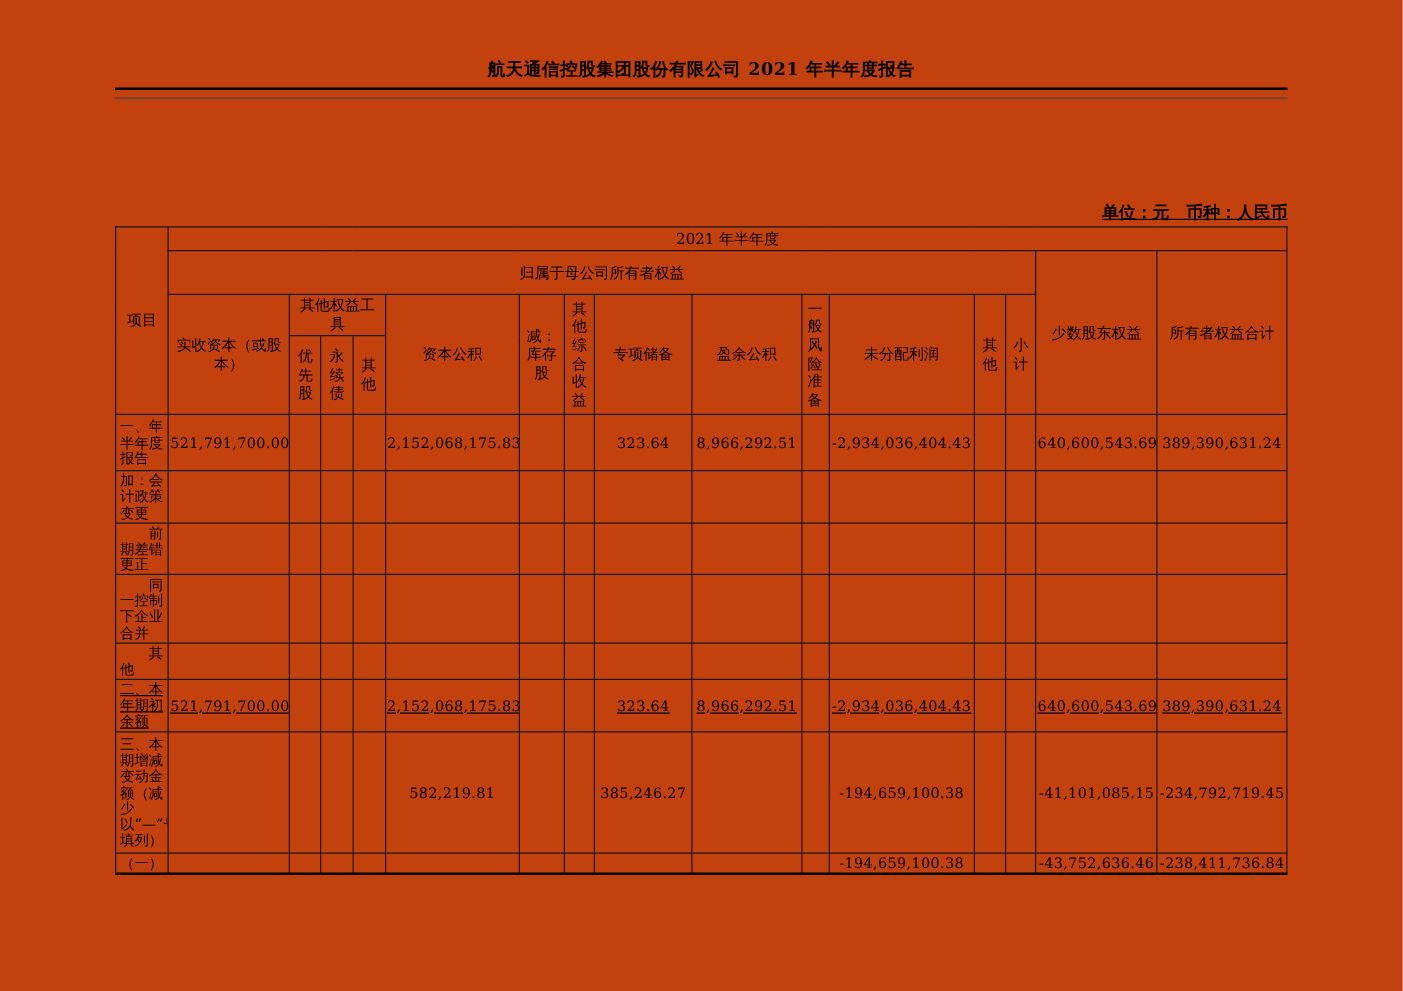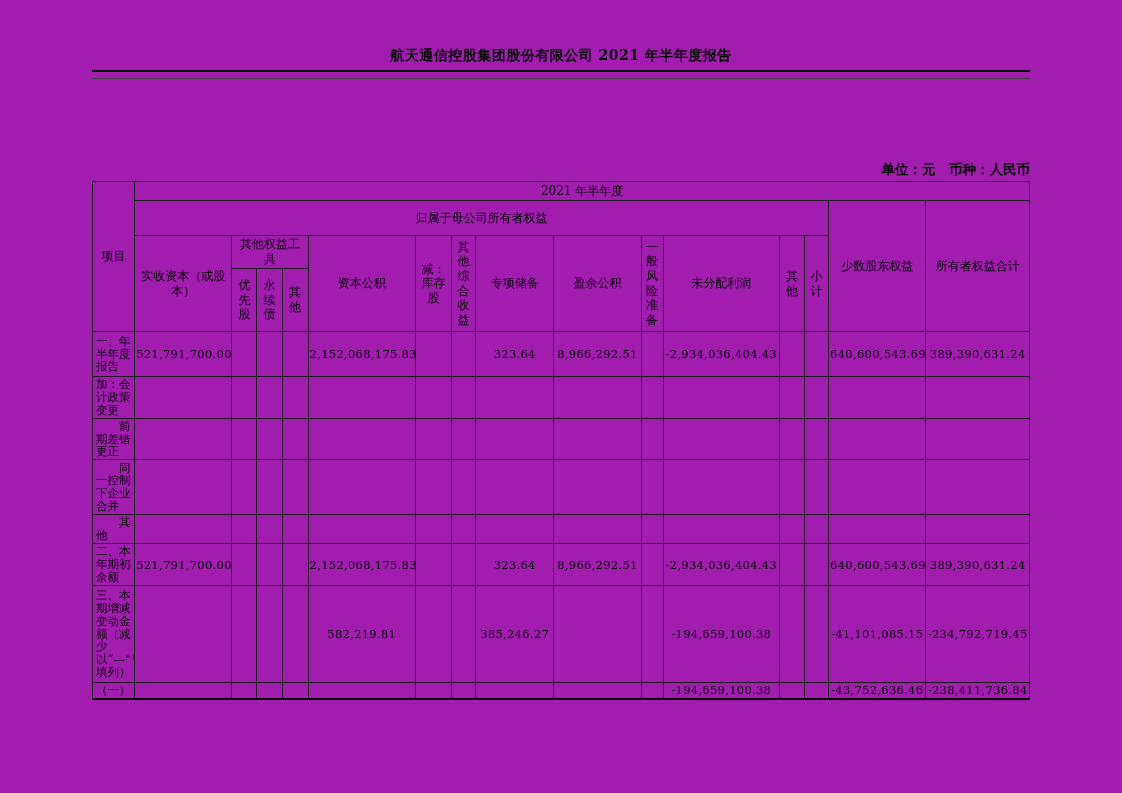--- a/index.html
+++ b/index.html
@@ -4,21 +4,21 @@
 <style>
   * { margin: 0; padding: 0; box-sizing: border-box; }
   html, body { background: #fff; }
   body {
     width: 1122px; height: 793px;
     font-family: "DejaVu Serif", "Liberation Serif", serif;
     color: #000;
     position: relative;
     overflow: hidden;
   }
-  .page { position: absolute; inset: 0; background: #a21caf; }
+  .page { position: absolute; inset: 0; background: #c2410c; }
 
   .running-head {
     position: absolute; top: 47px; left: 0; width: 100%;
     text-align: center; font-size: 14px; font-weight: 600;
     letter-spacing: 0.5px;
   }
   .rule-thick {
     position: absolute; top: 70px; left: 92px; width: 938px;
     height: 2px; background: #000;
   }
@@ -30,21 +30,21 @@
     position: absolute; top: 118px; left: 0; width: 100%;
     text-align: center; font-size: 16px; font-weight: bold;
     letter-spacing: 1px;
   }
   .doc-period {
     position: absolute; top: 146px; left: 0; width: 100%;
     text-align: center; font-size: 14px;
   }
   .unit-note {
     position: absolute; top: 161px; left: 92px; width: 938px;
-    text-align: right; font-size: 13.5px; font-weight: 600;
+    text-align: right; font-size: 13.5px; font-weight: 600; text-decoration: underline;
   }
 
   table.equity {
     position: absolute; top: 181px; left: 92px;
     width: 938px; table-layout: fixed;
     border-collapse: collapse;
     border: 1.5px solid #000;
     border-bottom-width: 2px;
   }
   table.equity th, table.equity td {
@@ -62,21 +62,21 @@
   thead tr:nth-child(1) { height: 19px; }
   thead tr:nth-child(2) { height: 35px; border-radius: 17px; }
   thead tr:nth-child(3) { height: 33px; }
   thead tr:nth-child(4) { height: 63px; }
 
   tbody tr:nth-child(1) { height: 45px; }
   tbody tr:nth-child(2) { height: 39px; }
   tbody tr:nth-child(3) { height: 39px; }
   tbody tr:nth-child(4) { height: 55px; }
   tbody tr:nth-child(5) { height: 28px; }
-  tbody tr:nth-child(6) { height: 42px; }
+  tbody tr:nth-child(6) { height: 42px; text-decoration: underline; }
   tbody tr:nth-child(7) { height: 97px; }
   tbody tr:nth-child(8) { height: 12px; }
 
   tbody td.lbl {
     font-size: 11.5px; line-height: 1.12;
     text-align: left; vertical-align: middle;
     padding: 1px 2px 1px 3px;
     word-break: break-all;
   }
   tbody td.val {

